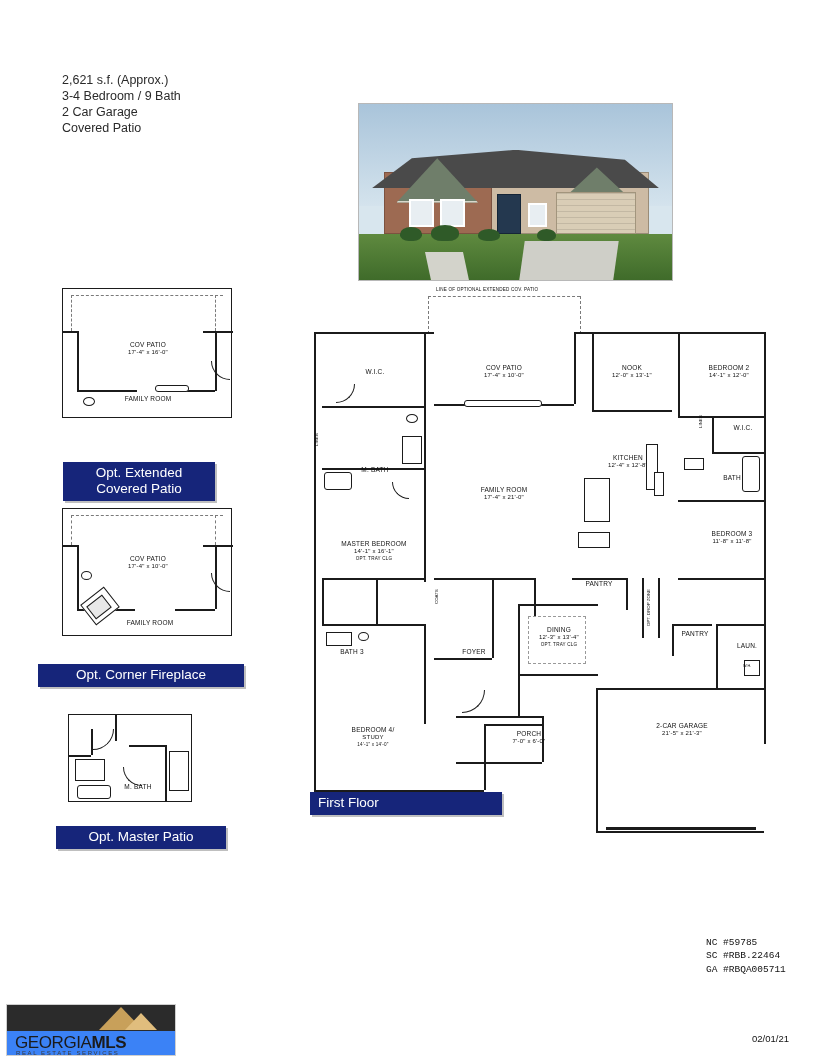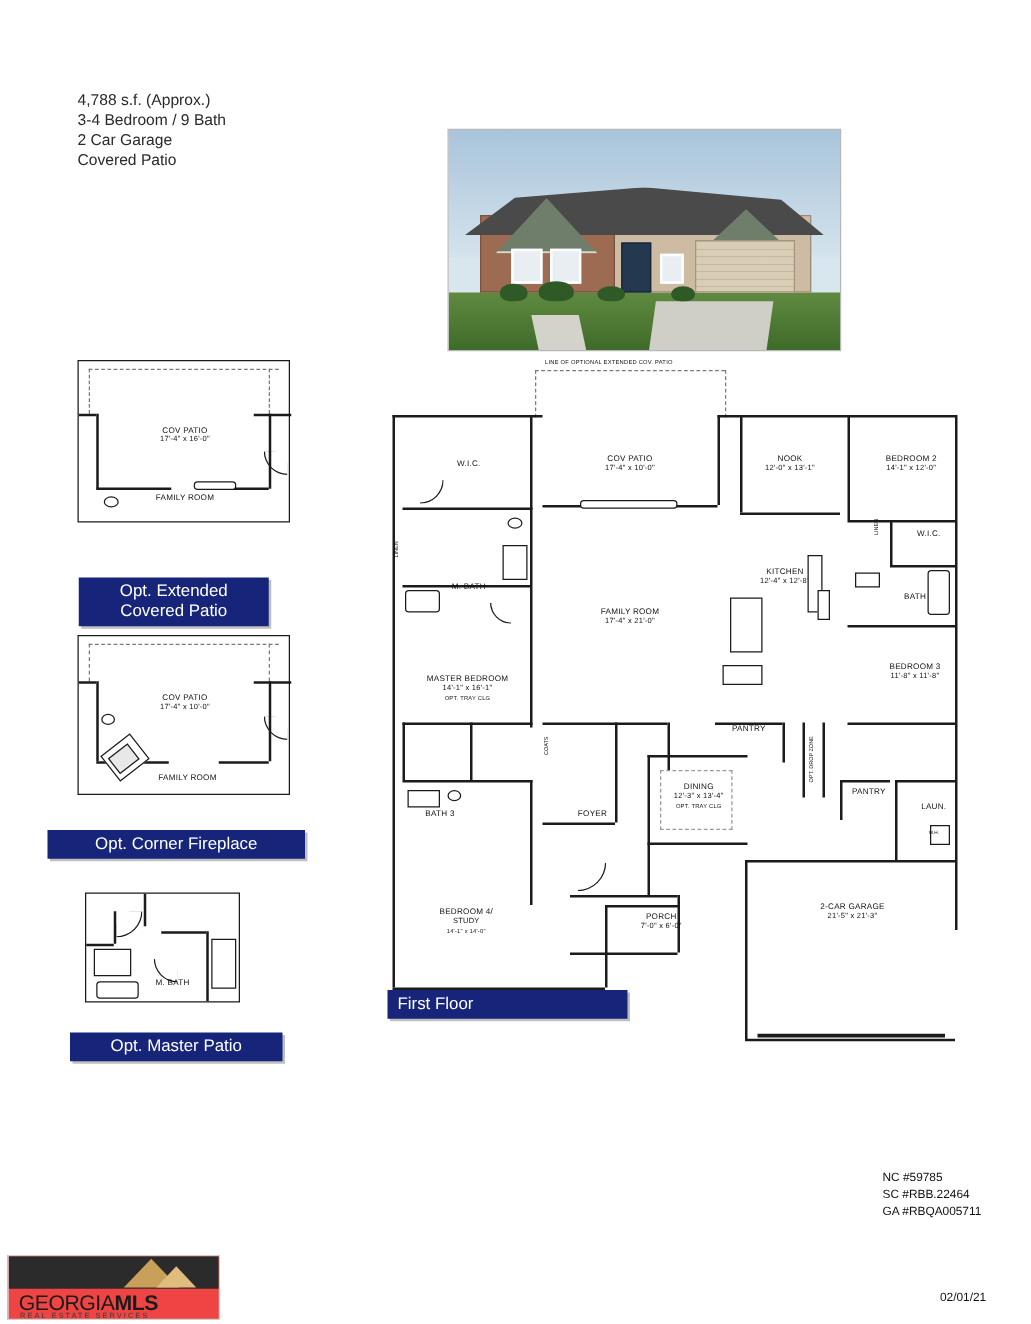--- a/index.html
+++ b/index.html
@@ -136,30 +136,30 @@
     white-space: pre-line;
     font-weight: 400;
   }
 
   
   #license-block {
     left: 706px; top: 936px;
     font-size: 9.5px;
     line-height: 1.42;
     color:#111;
-    font-family:Liberation Sans, sans-serif;
+    font-family:Liberation Mono, monospace;
   }
   #date-stamp {
     left: 752px; top: 1033px;
     font-size: 9.5px;
     color:#111;
   }
   #mls-logo {
     left: 6px; top: 1004px; width: 168px; height: 50px;
-    background:#ef4444;
+    background:#3b82f6;
     border:1px solid #cfcfcf;
     overflow:hidden;
   }
   #mls-logo .mountain {
     position:absolute; left:0; top:0; width:100%; height:26px;
     background:#2b2b2b;
   }
   #mls-logo .peak {
     position:absolute; left:92px; top:2px; width:0; height:0;
     border-left:22px solid transparent;
@@ -188,21 +188,21 @@
     position:absolute;
     font-size:4.6px;
     color:#111;
     letter-spacing:0.2px;
   }
 </style>
 </head>
 <body>
 
 <div class="abs" id="plan-spec">
-  <div class="spec-line">4,788 s.f. (Approx.)</div>
+  <div class="spec-line">2,621 s.f. (Approx.)</div>
   <div class="spec-line">3-4 Bedroom / 9 Bath</div>
   <div class="spec-line">2 Car Garage</div>
   <div class="spec-line">Covered Patio</div>
 </div>
 
 <div class="abs" id="elevation-photo">
   <div class="sky"></div>
   <div class="lawn"></div>
   <div class="drive"></div>
   <div class="walk"></div>

